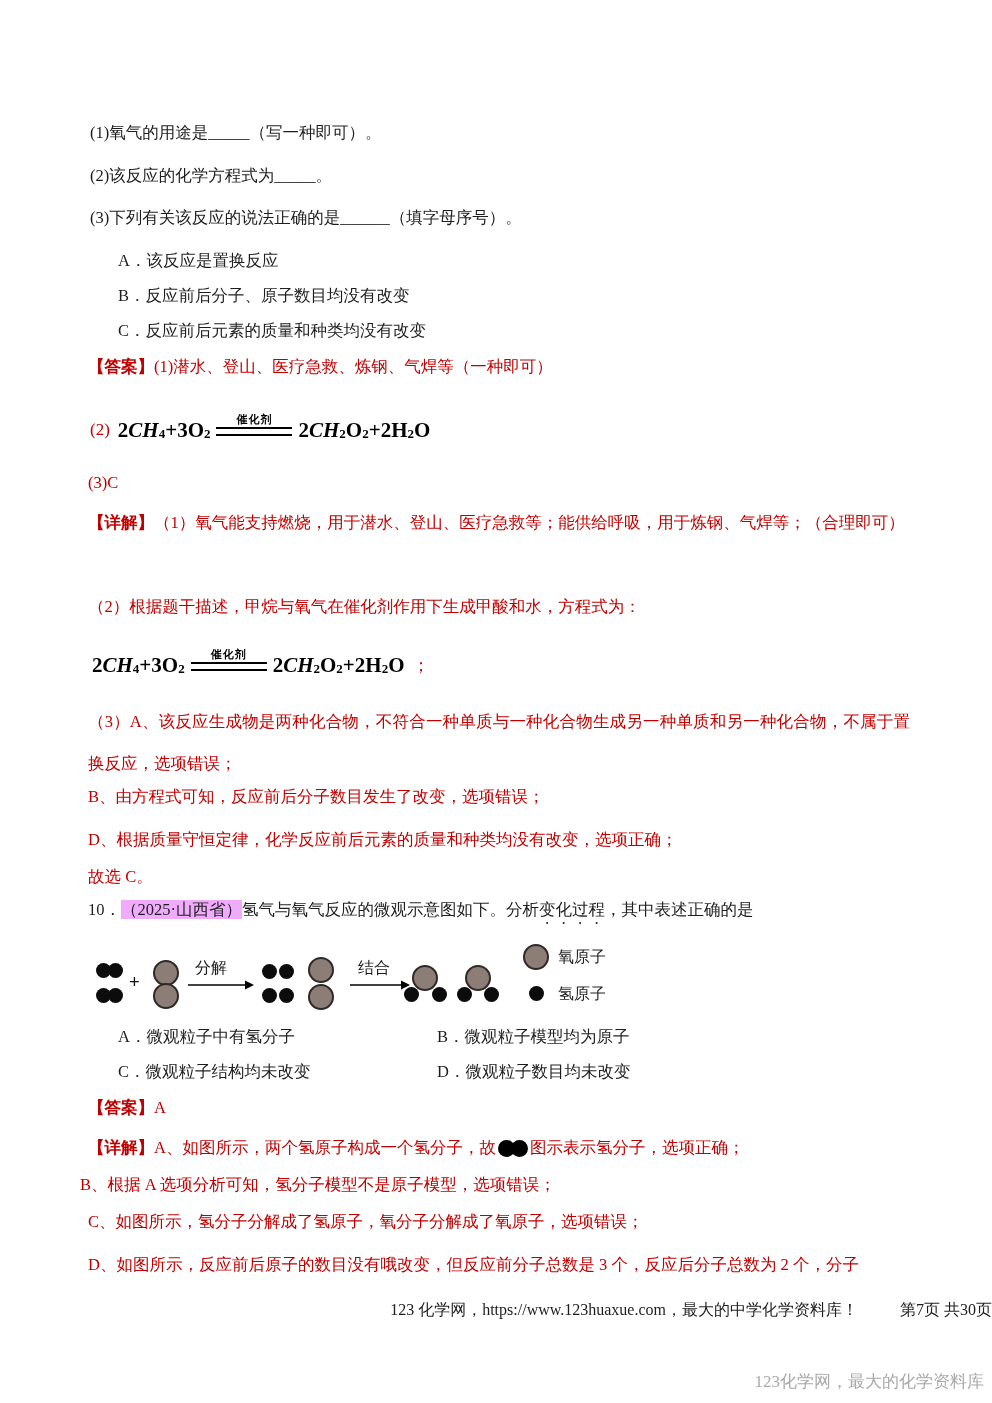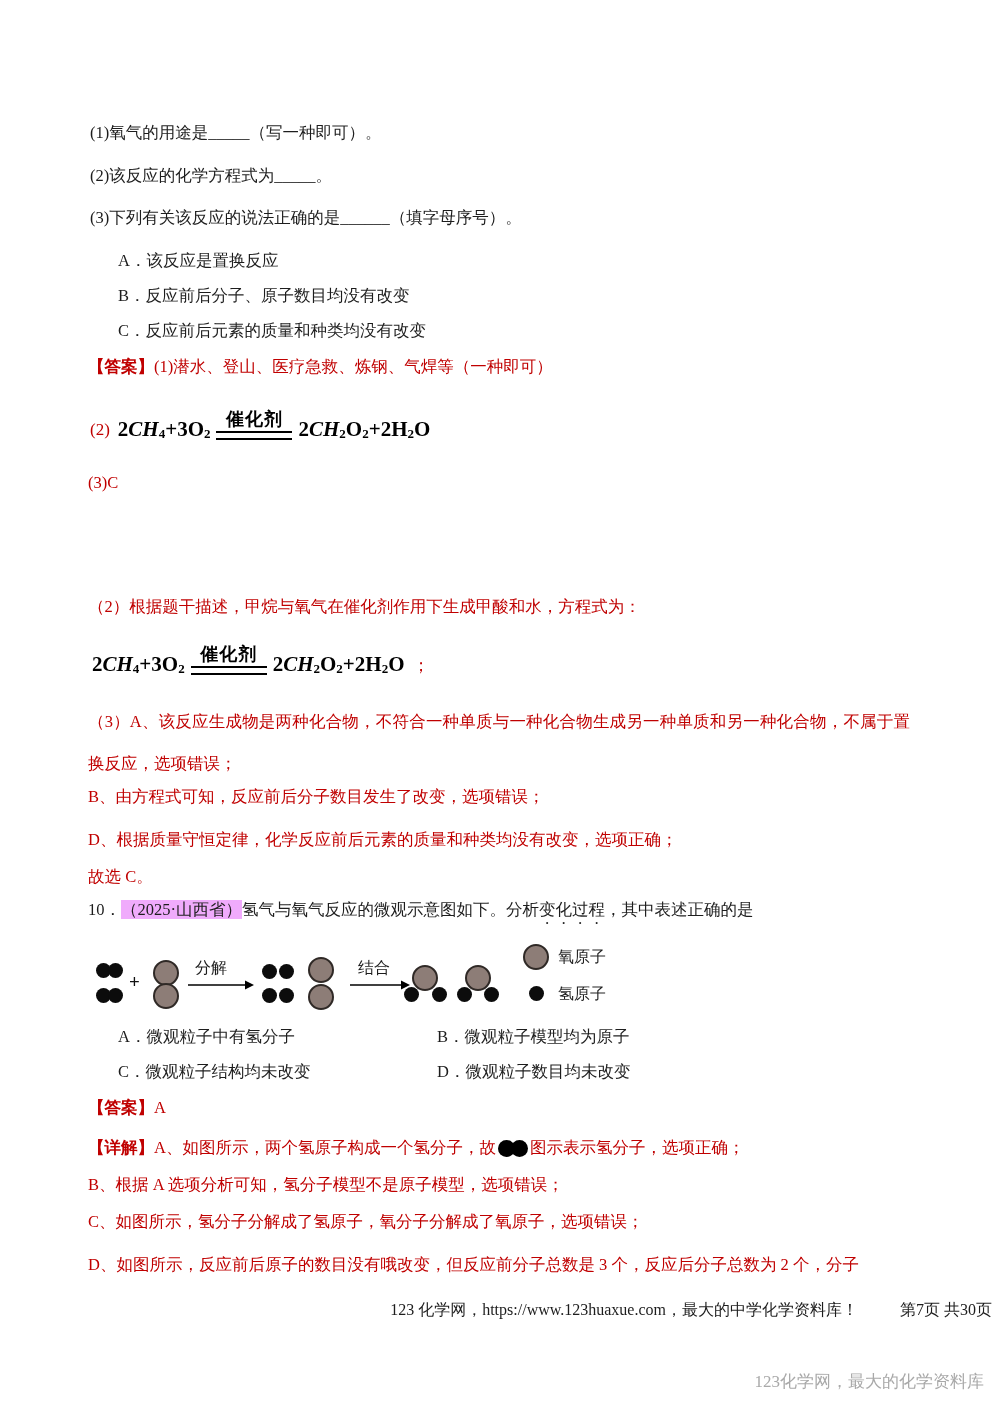--- a/index.html
+++ b/index.html
@@ -13,21 +13,21 @@
   .hl{background:#f0abfc;}
   .emph{-webkit-text-emphasis:filled dot;-webkit-text-emphasis-position:under left;
         text-emphasis:filled dot;text-emphasis-position:under left;}
   
   .eq-row{position:absolute;display:flex;align-items:center;gap:8px;}
   .eq-prefix{font-size:17px;color:#c00000;}
   .equation{font-weight:bold;font-size:21px;color:#000;white-space:nowrap;display:inline-flex;align-items:center;}
   .equation .it{font-style:italic;text-align:center;}
   .equation sub{font-size:13px;line-height:0;position:relative;top:4px;}
   .cat-stack{display:inline-flex;flex-direction:column;align-items:center;margin:0 6px;transform:translateY(-5px);}
-  .cat-label{font-size:18px;font-weight:bold;line-height:1.05;letter-spacing:1px;color:#000;}
+  .cat-label{font-size:11px;font-weight:bold;line-height:1.05;letter-spacing:1px;color:#000;}
   .dbl-line{width:76px;height:5px;border-top:2px solid #000;border-bottom:2px solid #000;margin-top:2px;}
   .eq-semi{font-size:17px;color:#c00000;}
   
   .diagram{position:absolute;left:88px;top:941px;width:600px;height:92px;}
   .atom{position:absolute;border-radius:50%;box-sizing:border-box;}
   .atom.h{width:15px;height:15px;background:#0c0c0c;}
   .atom.o{width:26px;height:26px;background:#8d7d77;border:2px solid #2f2926;}
   .dg-label{position:absolute;font-size:16px;line-height:18px;color:#1d1d1d;white-space:nowrap;}
   .plus{position:absolute;font-size:19px;font-weight:bold;color:#111;}
   
@@ -74,20 +74,23 @@
         <span>O</span>
         <sub>2</sub>
         <span>+2H</span>
         <sub>2</sub>
         <span>O</span>
     </span>
   </div>
 
   <div class="line abs red" style="left:88px;top:462px">(3)C</div>
 
+  <div class="para abs red" style="left:88px;top:502px">
+    <span class="bold">【详解】</span><span>（1）氧气能支持燃烧，用于潜水、登山、医疗急救等；能供给呼吸，用于炼钢、气焊等；（合理即可）</span>
+  </div>
 
   <div class="line abs red" style="left:88px;top:586px">（2）根据题干描述，甲烷与氧气在催化剂作用下生成甲酸和水，方程式为：</div>
 
   <div class="eq-row" style="left:92px;top:640px;height:50px">
     <span class="equation">
       <span>2</span>
         <span class="it">CH</span>
         <sub>4</sub>
         <span>+3O</span>
         <sub>2</sub>
@@ -164,21 +167,21 @@
   <div class="line abs" style="left:118px;top:1051px">C．微观粒子结构均未改变</div>
   <div class="line abs" style="left:437px;top:1051px">D．微观粒子数目均未改变</div>
 
   <div class="line abs red" style="left:88px;top:1087px">
     <span class="bold">【答案】</span><span>A</span>
   </div>
 
   <div class="line abs red" style="left:88px;top:1127px">
     <span class="bold">【详解】</span><span>A、如图所示，两个氢原子构成一个氢分子，故</span><span class="h2-icon"><span class="d"></span><span class="d"></span></span><span>图示表示氢分子，选项正确；</span>
   </div>
-  <div class="line abs red" style="left:88px;top:1164px">B、根据 A 选项分析可知，氢分子模型不是原子模型，选项错误；</div>
+  <div class="line abs red" style="left:80px;top:1164px">B、根据 A 选项分析可知，氢分子模型不是原子模型，选项错误；</div>
   <div class="line abs red" style="left:88px;top:1201px">C、如图所示，氢分子分解成了氢原子，氧分子分解成了氧原子，选项错误；</div>
   <div class="line abs red" style="left:88px;top:1244px">D、如图所示，反应前后原子的数目没有哦改变，但反应前分子总数是 3 个，反应后分子总数为 2 个，分子</div>
 
   <div class="footer">
     <span>123 化学网，https://www.123huaxue.com，最大的中学化学资料库！</span><span class="gap"></span><span>第7页 共30页</span>
   </div>
 
   <div class="watermark">123化学网，最大的化学资料库</div>
 
 </div>

